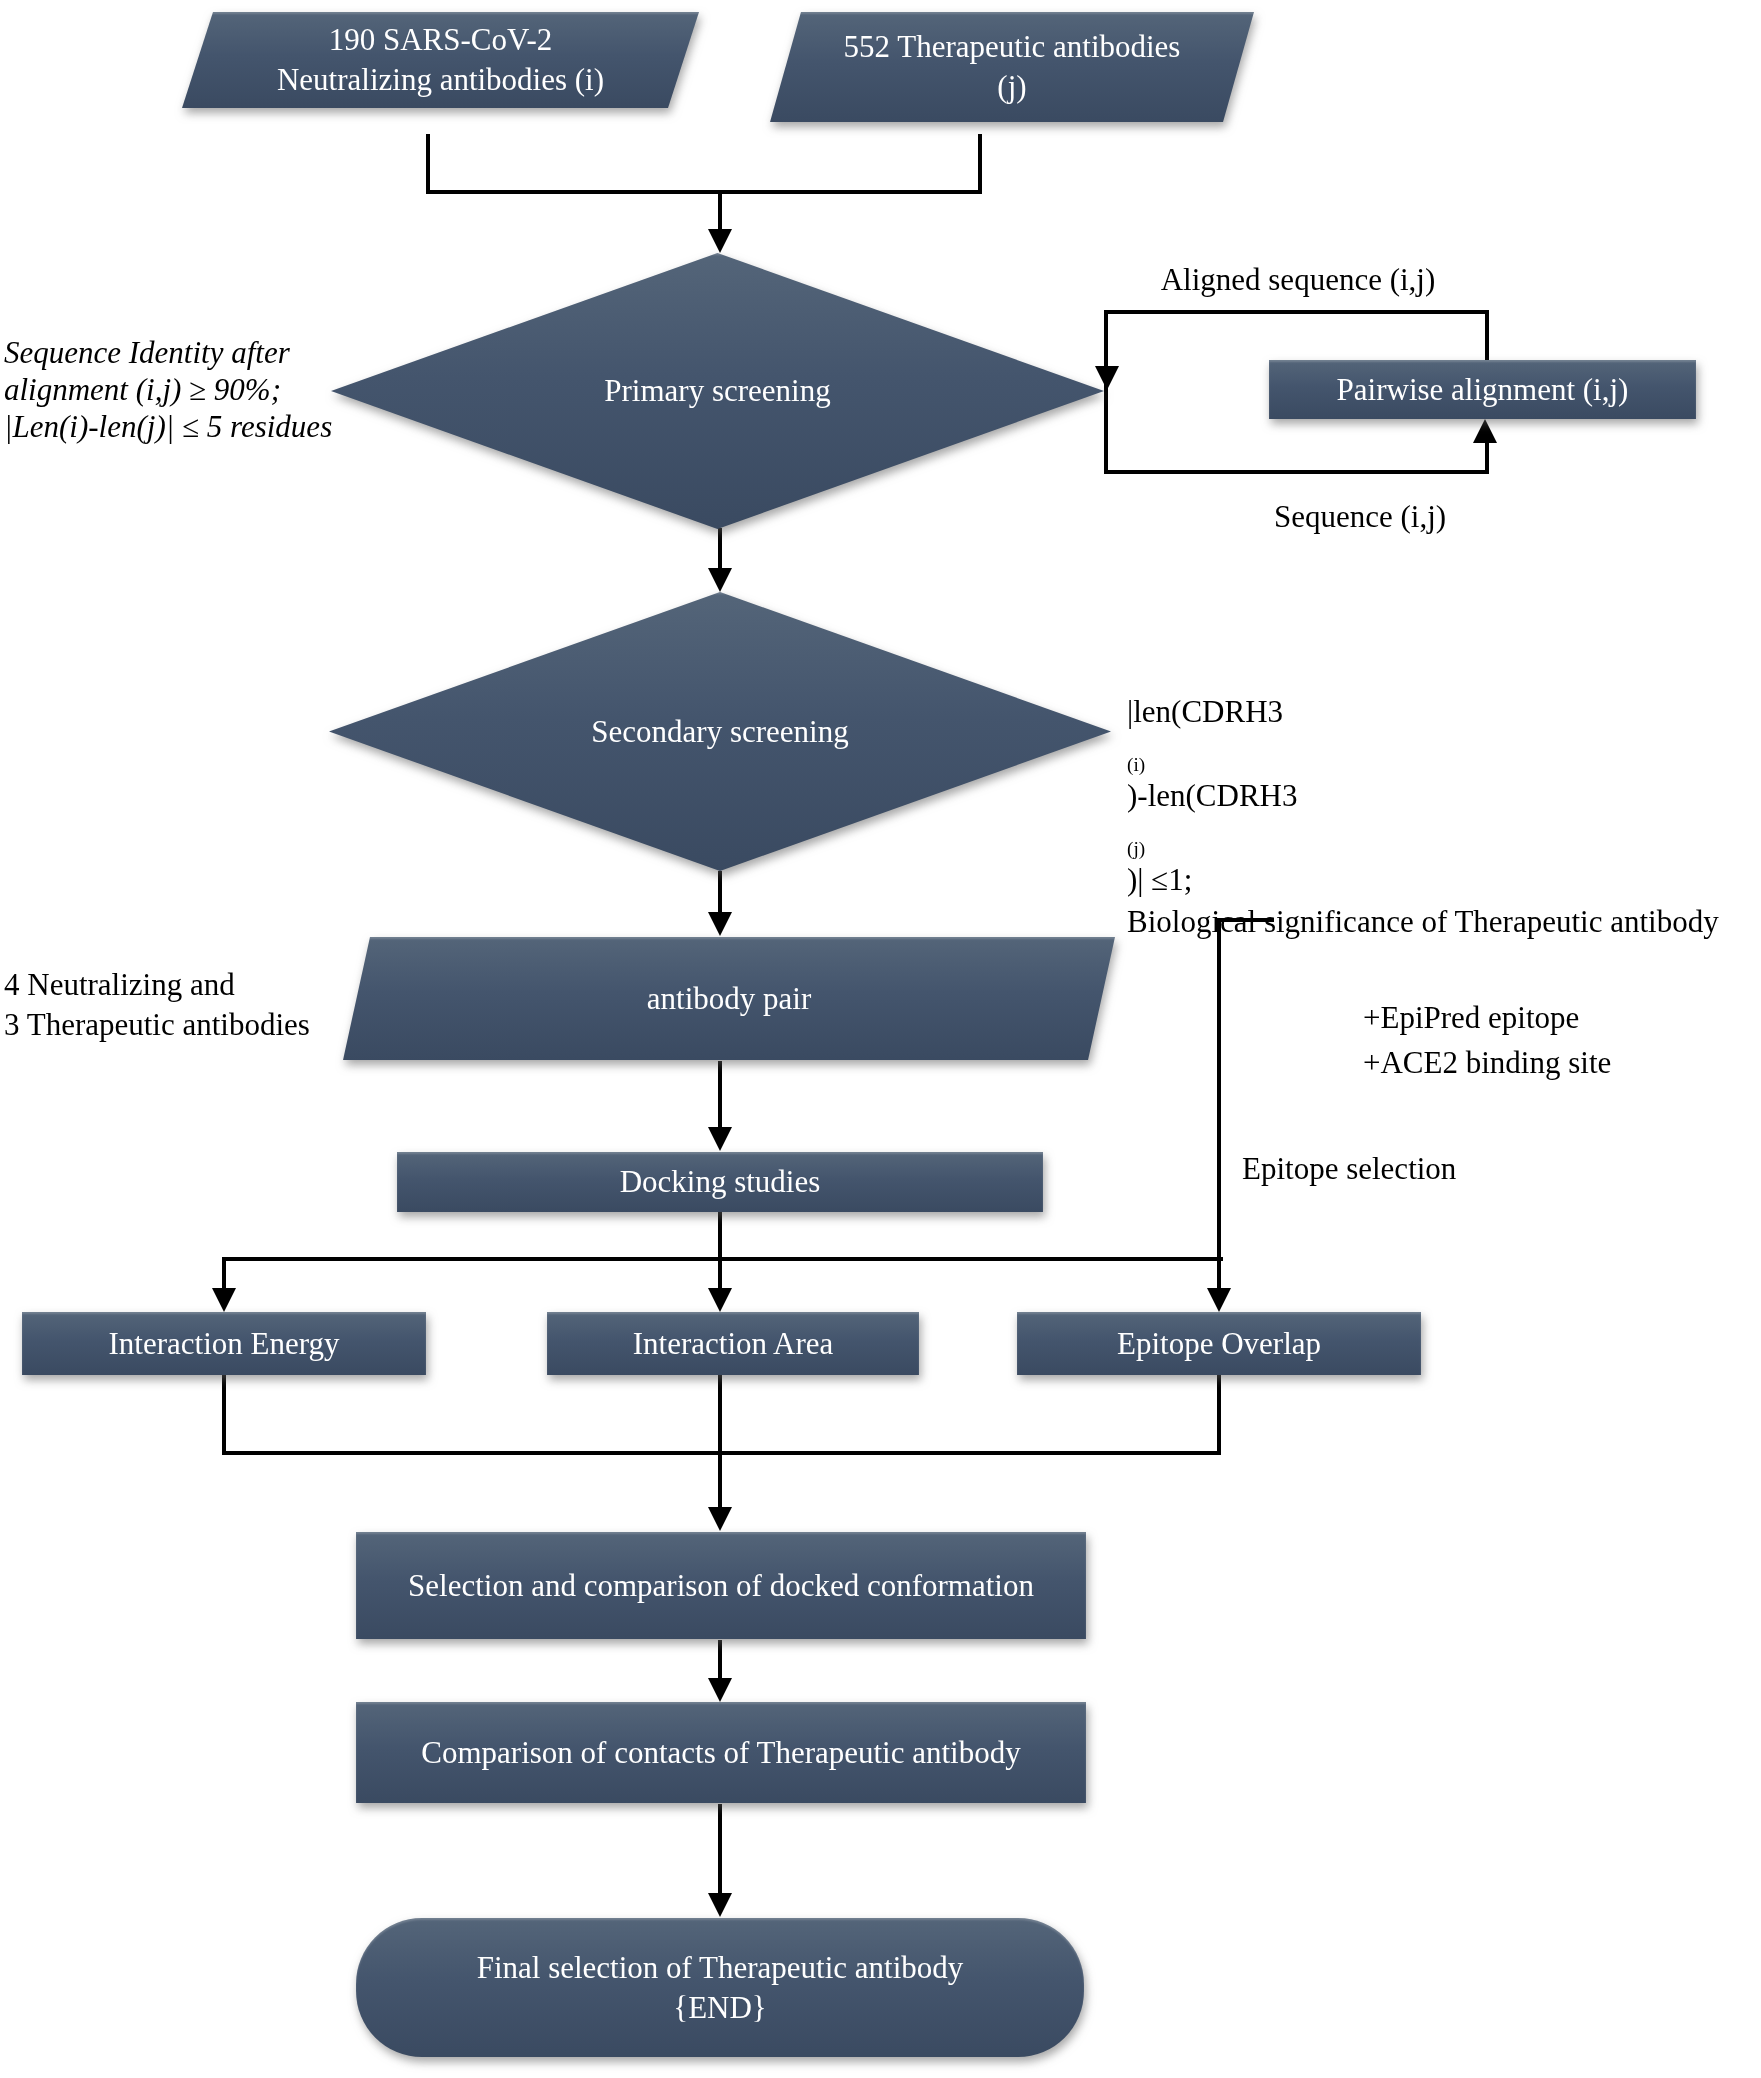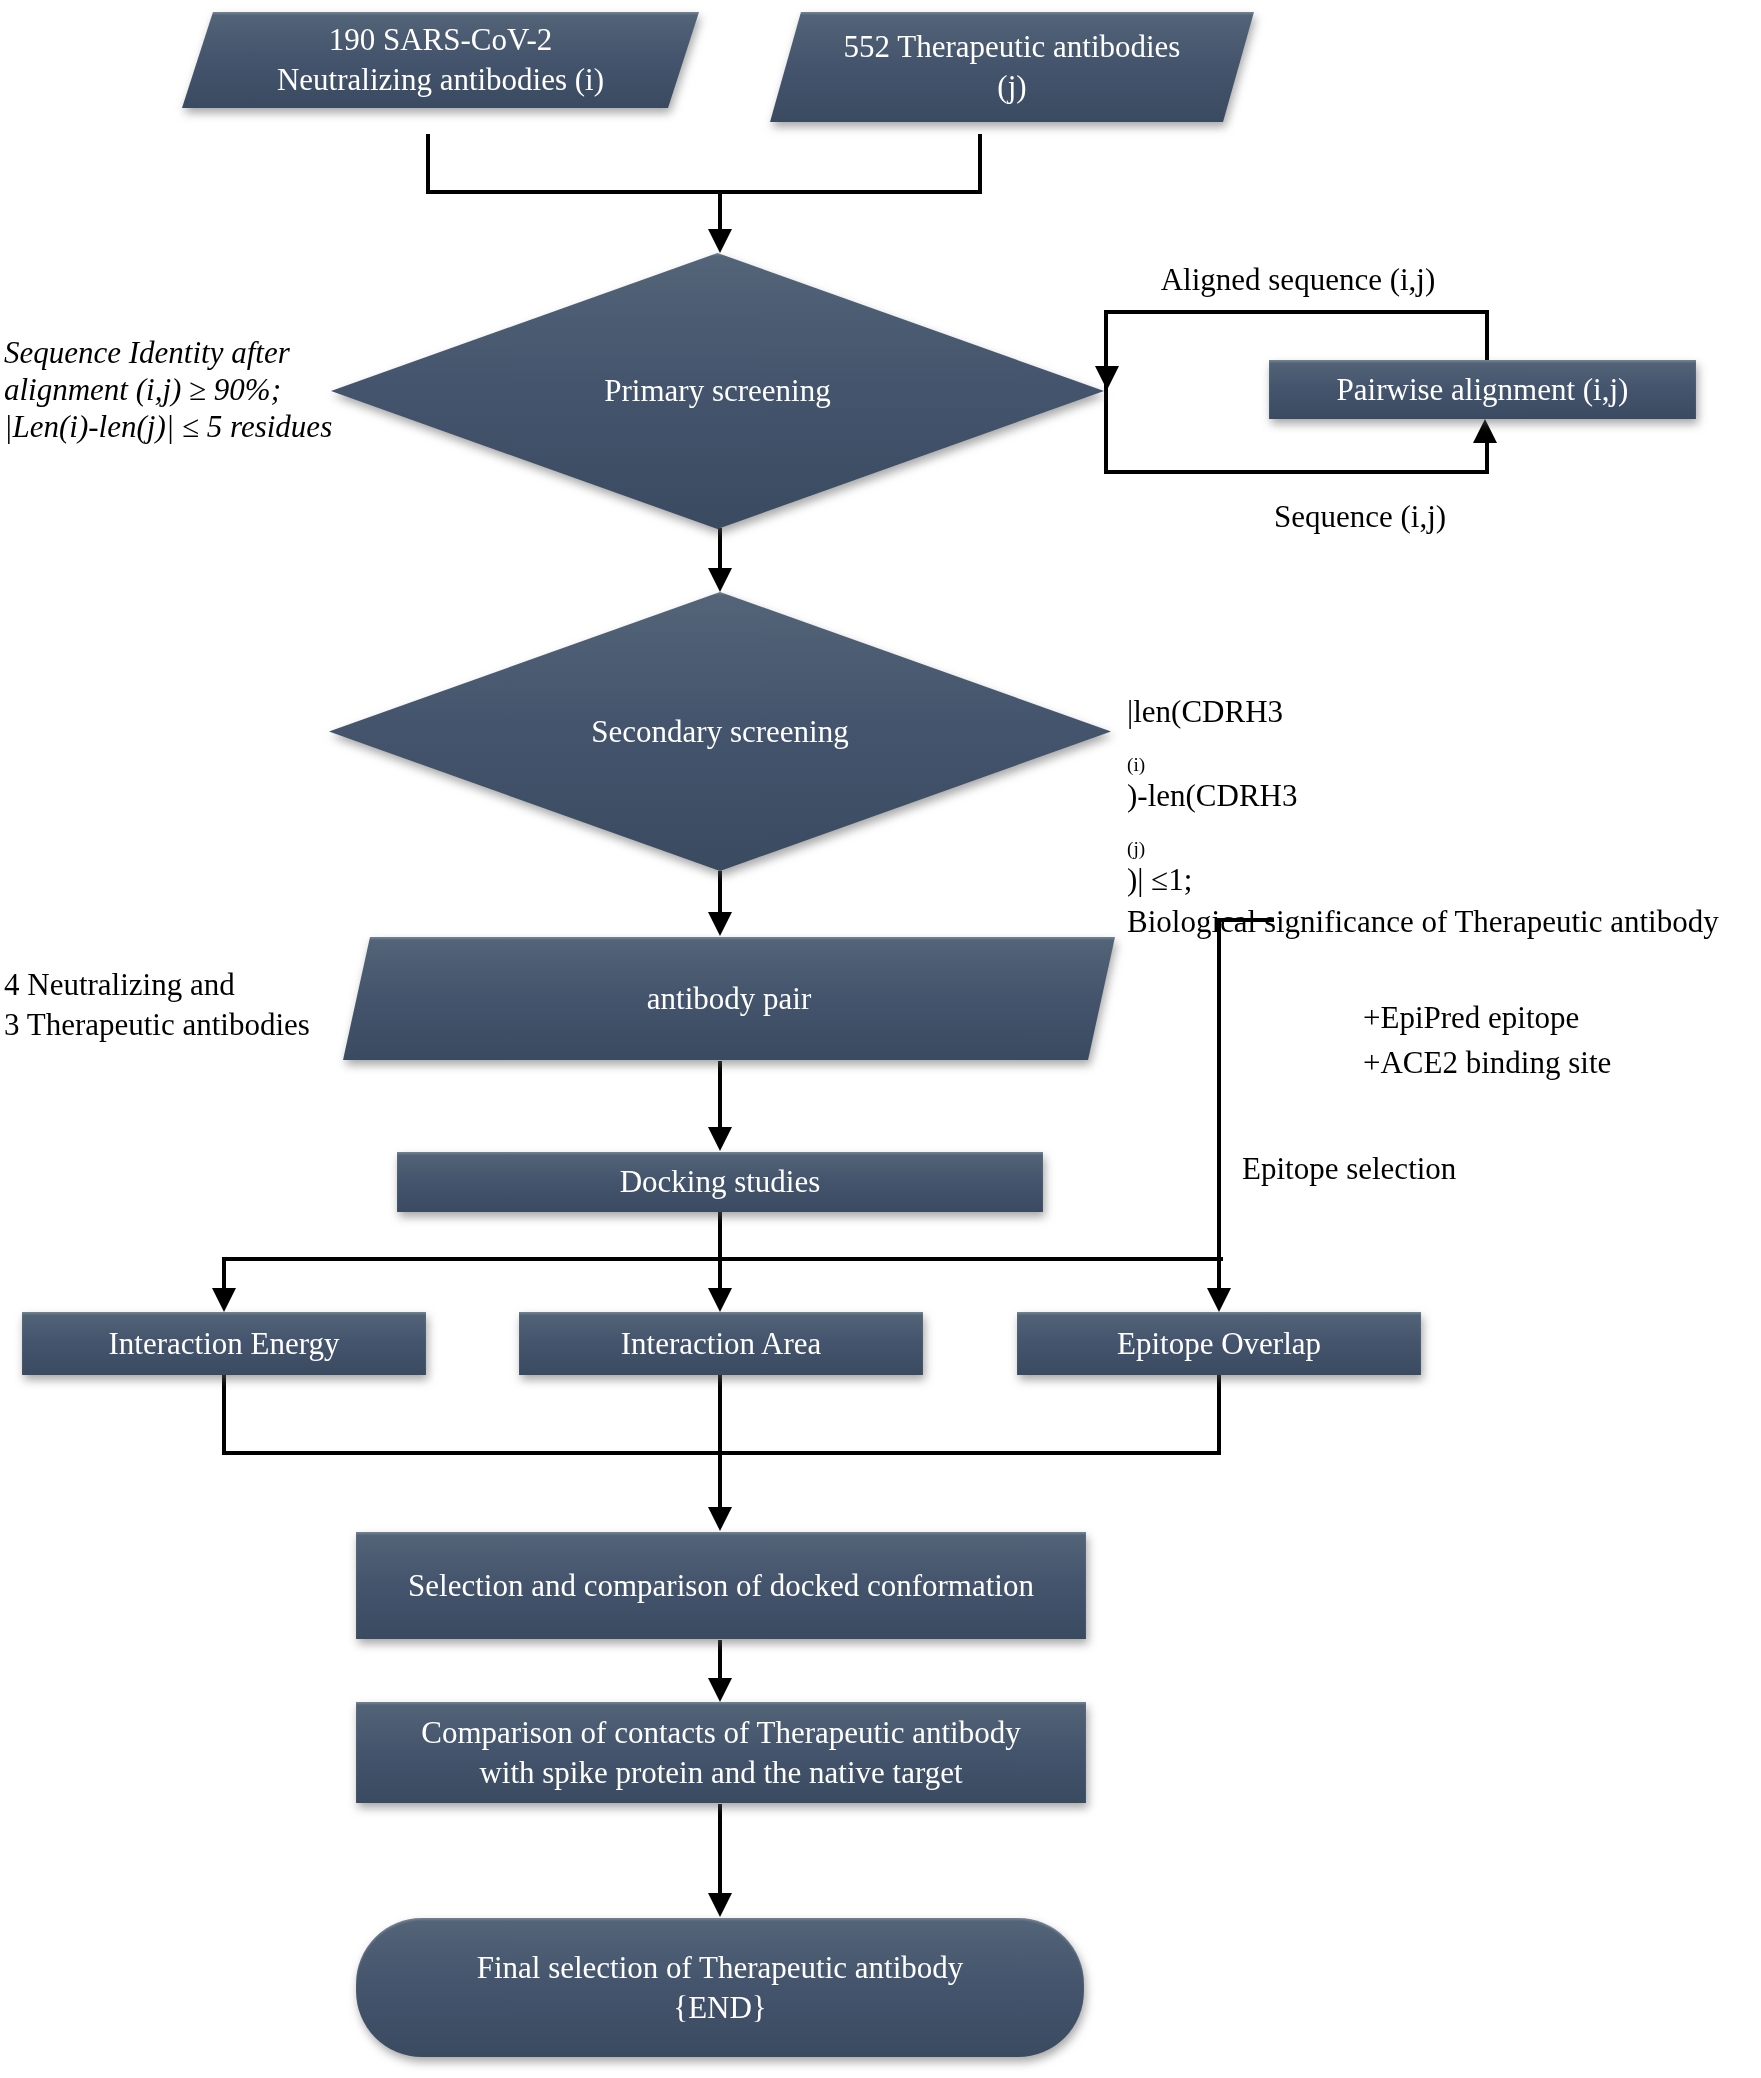--- a/index.html
+++ b/index.html
@@ -134,21 +134,21 @@
     </div>
   </div>
 
   <div class="node" style="left:22px;top:1312px;width:404px;height:63px;">
     <div class="fill"></div>
     <div class="lbl">
       <span>Interaction Energy</span>
     </div>
   </div>
 
-  <div class="node" style="left:519px;top:1312px;width:404px;height:63px;">
+  <div class="node" style="left:547px;top:1312px;width:372px;height:63px;">
     <div class="fill"></div>
     <div class="lbl">
       <span>Interaction Area</span>
     </div>
   </div>
 
   <div class="node" style="left:1017px;top:1312px;width:404px;height:63px;">
     <div class="fill"></div>
     <div class="lbl">
       <span>Epitope Overlap</span>
@@ -159,21 +159,20 @@
     <div class="fill"></div>
     <div class="lbl">
       <span>Selection and comparison of docked conformation</span>
     </div>
   </div>
 
   <div class="node" style="left:356px;top:1702px;width:730px;height:101px;">
     <div class="fill"></div>
     <div class="lbl">
       <span>Comparison of contacts of Therapeutic antibody</span>
-      <span>with spike protein and the native target</span>
     </div>
   </div>
 
   <div class="node" style="left:356px;top:1918px;width:728px;height:139px;">
     <div class="fill stadium"></div>
     <div class="lbl">
       <span>Final selection of Therapeutic antibody</span>
       <span>{END}</span>
     </div>
   </div>

